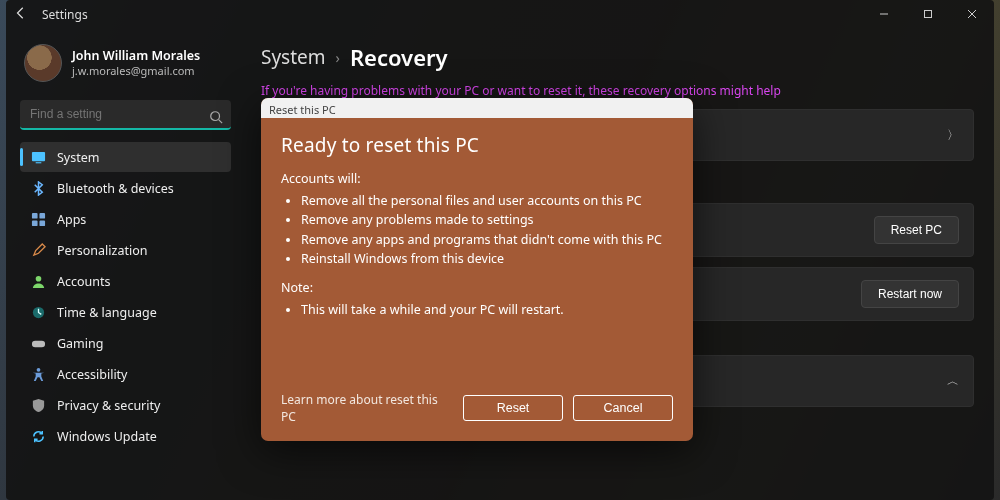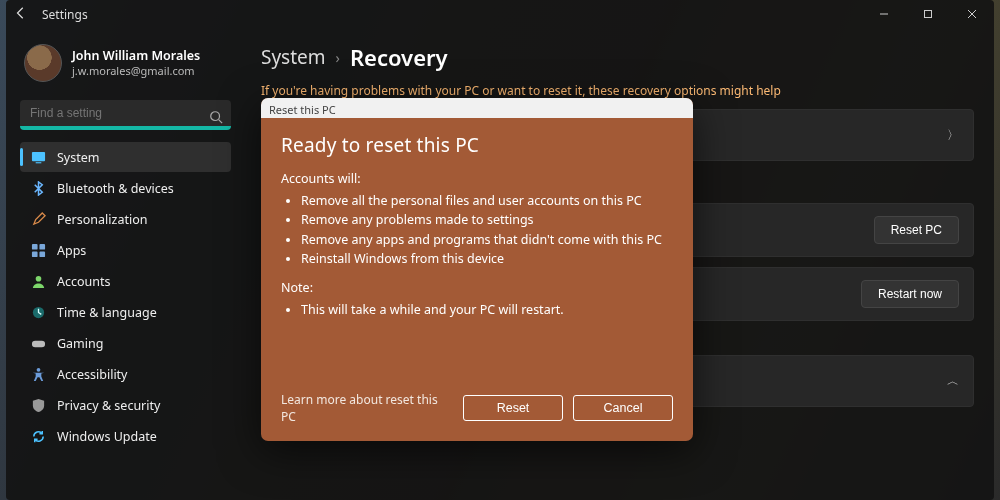--- a/index.html
+++ b/index.html
@@ -19,34 +19,34 @@
   .spacer { flex: 1; }
   .winctl { width: 44px; height: 28px; display: flex; align-items: center; justify-content: center; color: #ccc; cursor: pointer; }
   .winctl svg { width: 10px; height: 10px; }
   .body { flex: 1; display: flex; overflow: hidden; }
   .sidebar { width: 235px; padding: 8px 10px 0 14px; display: flex; flex-direction: column; }
   .profile { display: flex; align-items: center; gap: 10px; padding: 8px 4px 14px 4px; }
   .avatar { width: 38px; height: 38px; border-radius: 50%; background: radial-gradient(circle at 40% 35%, #8a6a4a 0 38%, #5a3a2a 39% 100%); border: 1px solid #555; }
   .pname { font-size: 12.5px; font-weight: 600; color: #fff; line-height: 1.25; }
   .pemail { font-size: 11px; color: #bbb; }
   .searchwrap { position: relative; margin: 4px 0 12px 0; }
-  .search { width: 100%; height: 30px; background: #2a2a2a; border: none; border-bottom: 4px solid #14b8a6; border-radius: 4px; color: #ddd; padding: 0 30px 0 10px; font-size: 12px; outline: none; }
+  .search { width: 100%; height: 30px; background: #2a2a2a; border: none; border-bottom: 2px solid #14b8a6; border-radius: 4px; color: #ddd; padding: 0 30px 0 10px; font-size: 12px; outline: none; }
   .searchicon { position: absolute; right: 8px; top: 7px; color: #aaa; }
   .navlist { list-style: none; display: flex; flex-direction: column; gap: 1px; }
   .nav { display: flex; align-items: center; gap: 11px; height: 30px; padding: 0 10px; border-radius: 4px; font-size: 12.5px; color: #eee; cursor: pointer; position: relative; }
   .nav.active { background: #2f2f2f; }
   .nav.active::before { content:""; position:absolute; left:0; top:6px; bottom:6px; width:3px; background:#4cc2ff; border-radius:2px; }
   .navicon { width: 16px; height: 16px; display:flex; align-items:center; justify-content:center; }
   .navicon svg { width:15px; height:15px; }
   .content { flex:1; padding: 8px 20px 0 20px; position: relative; overflow: hidden; }
   .crumbs { display:flex; align-items:center; gap:10px; margin: 6px 0 10px 0; }
   .crumb1 { font-size: 19px; color: #ddd; font-weight: 400; }
   .chev { color:#888; font-size: 14px; }
   .crumb2 { font-size: 22px; font-weight: 600; color: #fff; }
-  .intro { font-size: 12px; color: #fdba74; margin-bottom: 10px; }
+  .intro { font-size: 12px; color: #d946ef; margin-bottom: 10px; }
   .card { background:#272727; border:1px solid #2f2f2f; border-radius:4px; display:flex; align-items:center; padding: 12px 14px; gap:14px; margin-bottom: 10px; min-height: 52px; }
   .card .grow { flex:1; }
   .card .btn { background:#333; border:1px solid #444; color:#fff; font-size:12px; padding: 6px 16px; border-radius:4px; cursor:pointer; }
   .chevsmall { color:#ccc; font-size:12px; }
   .card .sub { font-size:11.5px; color:#bbb; }
   
   .dialog { position:absolute; left:261px; top:98px; width:432px; border-radius:7px; overflow:hidden; box-shadow: 0 10px 40px rgba(0,0,0,.6); background:#a35a36; color:#fff; }
   .dlg-titlebar { background:#f1f1f1; color:#444; font-size:11px; padding:4px 8px; height:20px; }
   .dlg-body { padding: 14px 20px 8px 20px; }
   .dlg-h { font-size: 19px; font-weight: 400; margin-bottom: 12px; letter-spacing:.2px; }
@@ -120,36 +120,36 @@
           <li class="nav">
               <span class="navicon">
                 <svg viewBox="0 0 16 16" fill="none" stroke="#6bb7ff" stroke-width="1.6">
                   <path d="M4 4l8 8-4 3V1l4 3-8 8"></path>
                 </svg>
               </span>
               <span>Bluetooth &amp; devices</span>
             </li>
           <li class="nav">
               <span class="navicon">
-                <svg viewBox="0 0 16 16" fill="none" stroke="#d98a4a" stroke-width="1.4">
-                  <path d="M3 13l2-5 7-7 3 3-7 7-5 2z"></path>
-                </svg>
-              </span>
-              <span>Personalization</span>
-            </li>
-          <li class="nav">
-              <span class="navicon">
                 <svg viewBox="0 0 16 16" fill="#7aa7d9">
                   <rect x="1" y="1" width="6" height="6" rx="1"></rect>
                   <rect x="9" y="1" width="6" height="6" rx="1"></rect>
                   <rect x="1" y="9" width="6" height="6" rx="1"></rect>
                   <rect x="9" y="9" width="6" height="6" rx="1"></rect>
                 </svg>
               </span>
               <span>Apps</span>
+            </li>
+          <li class="nav">
+              <span class="navicon">
+                <svg viewBox="0 0 16 16" fill="none" stroke="#d98a4a" stroke-width="1.4">
+                  <path d="M3 13l2-5 7-7 3 3-7 7-5 2z"></path>
+                </svg>
+              </span>
+              <span>Personalization</span>
             </li>
           <li class="nav">
               <span class="navicon">
                 <svg viewBox="0 0 16 16" fill="#7dd66b">
                   <circle cx="8" cy="5" r="3"></circle>
                   <path d="M2 15c0-3 3-5 6-5s6 2 6 5z"></path>
                 </svg>
               </span>
               <span>Accounts</span>
             </li>

